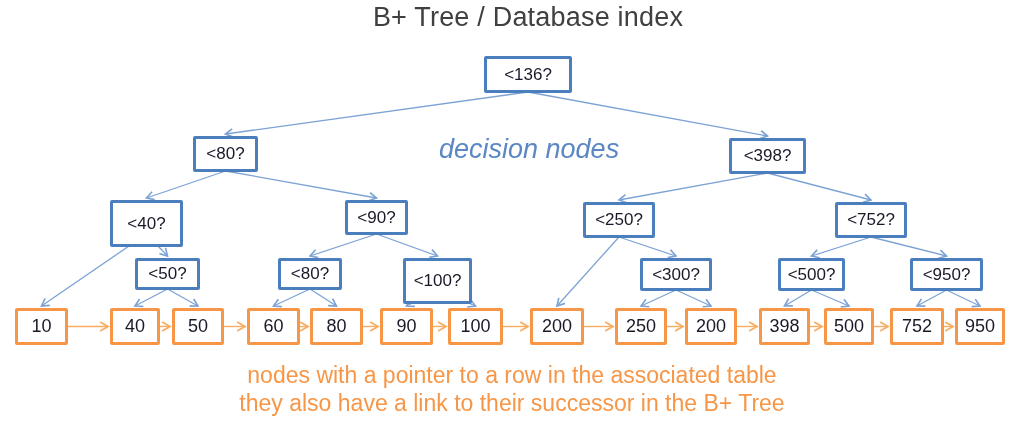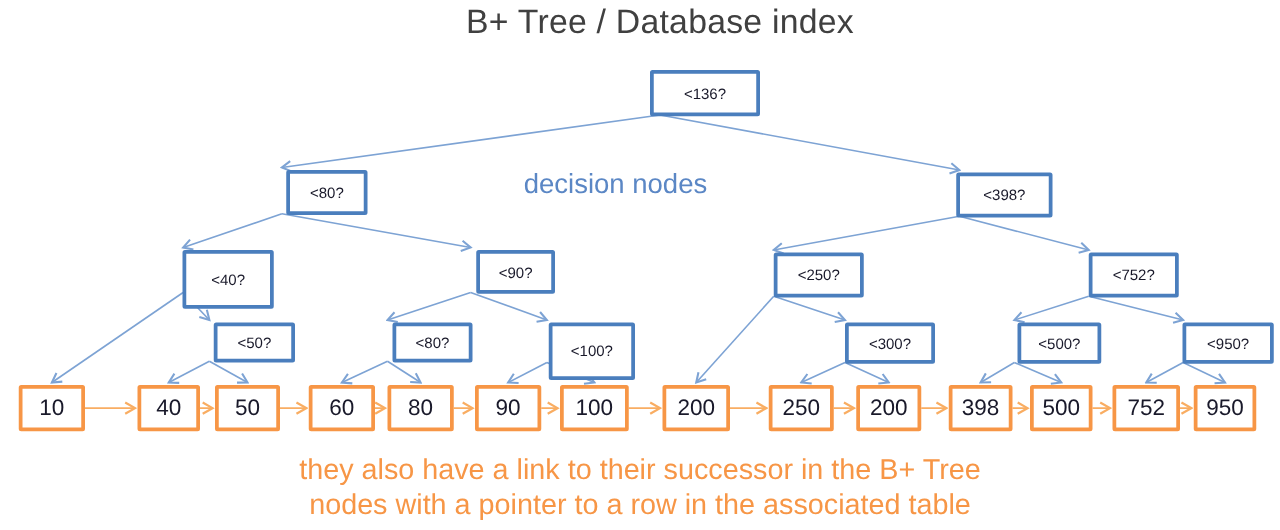--- a/index.html
+++ b/index.html
@@ -7,29 +7,29 @@
     position:relative;width:1024px;height:424px;overflow:hidden;
     font-family:"Liberation Sans",sans-serif;background:#fff;
   }
   #edges-svg{position:absolute;left:0;top:0;width:1024px;height:424px;}
   .title{
     position:absolute;top:2px;left:0;width:100%;text-align:center;
     font-size:27px;color:#404040;
     text-underline-offset:3px;letter-spacing:0.2px;padding-left:16px;
   }
   .decision-label{
-    position:absolute;left:419px;top:134px;
-    font-size:22px;color:var(--label_blue);
+    position:absolute;left:439px;top:134px;
+    font-size:27px;color:var(--label_blue);font-style:italic;
   }
   .dnode,.lnode{
     position:absolute;box-sizing:border-box;background:#fff;
     display:flex;align-items:center;justify-content:center;
     color:#19192a;border-radius:2px;z-index:2;
   }
-  .dnode{border:3px solid var(--decision_border);font-size:12px;margin-left:36px;}
+  .dnode{border:3px solid var(--decision_border);font-size:17px;}
   .lnode{border:3px solid var(--leaf_border);font-size:18px;text-align:right;}
   .caption{
     position:absolute;top:361px;left:0;width:100%;text-align:center;
     color:var(--caption_orange);font-size:23px;line-height:28px;
   }
   line.tree{stroke:var(--edge_blue);stroke-width:1.3;}
   line.succ{stroke:var(--edge_orange);stroke-width:1.4;}
   .mk-tree{fill:none;stroke:var(--edge_blue);stroke-width:1.6;}
   .mk-succ{fill:none;stroke:var(--edge_orange);stroke-width:1.6;}
 </style>
@@ -115,17 +115,17 @@
   <div class="lnode" style="left:448px;top:308px;width:55px;height:37px">100</div>
   <div class="lnode" style="left:530px;top:308px;width:54px;height:37px">200</div>
   <div class="lnode" style="left:615px;top:308px;width:52px;height:37px">250</div>
   <div class="lnode" style="left:685px;top:308px;width:52px;height:37px">200</div>
   <div class="lnode" style="left:759px;top:308px;width:51px;height:37px">398</div>
   <div class="lnode" style="left:824px;top:308px;width:50px;height:37px">500</div>
   <div class="lnode" style="left:890px;top:308px;width:54px;height:37px">752</div>
   <div class="lnode" style="left:955px;top:308px;width:50px;height:37px">950</div>
 
   <div class="caption">
+    <div>nodes with a pointer to a row in the associated table</div>
     <div>they also have a link to their successor in the B+ Tree</div>
-    <div>nodes with a pointer to a row in the associated table</div>
   </div>
 
 </div>
 
 </body></html>

